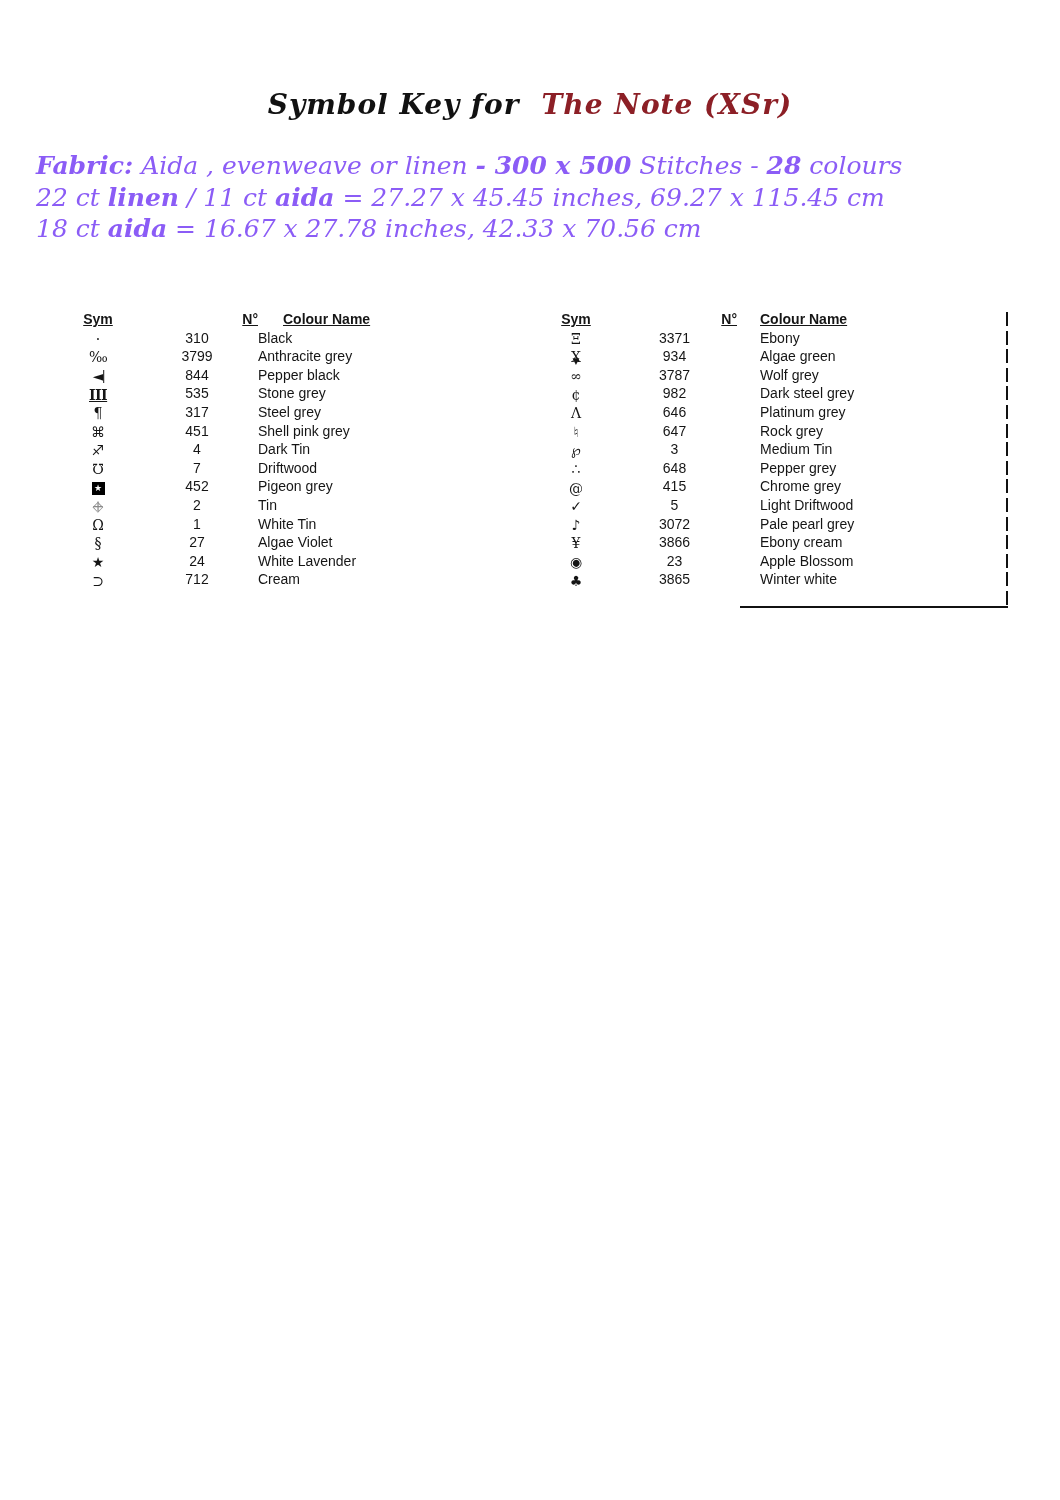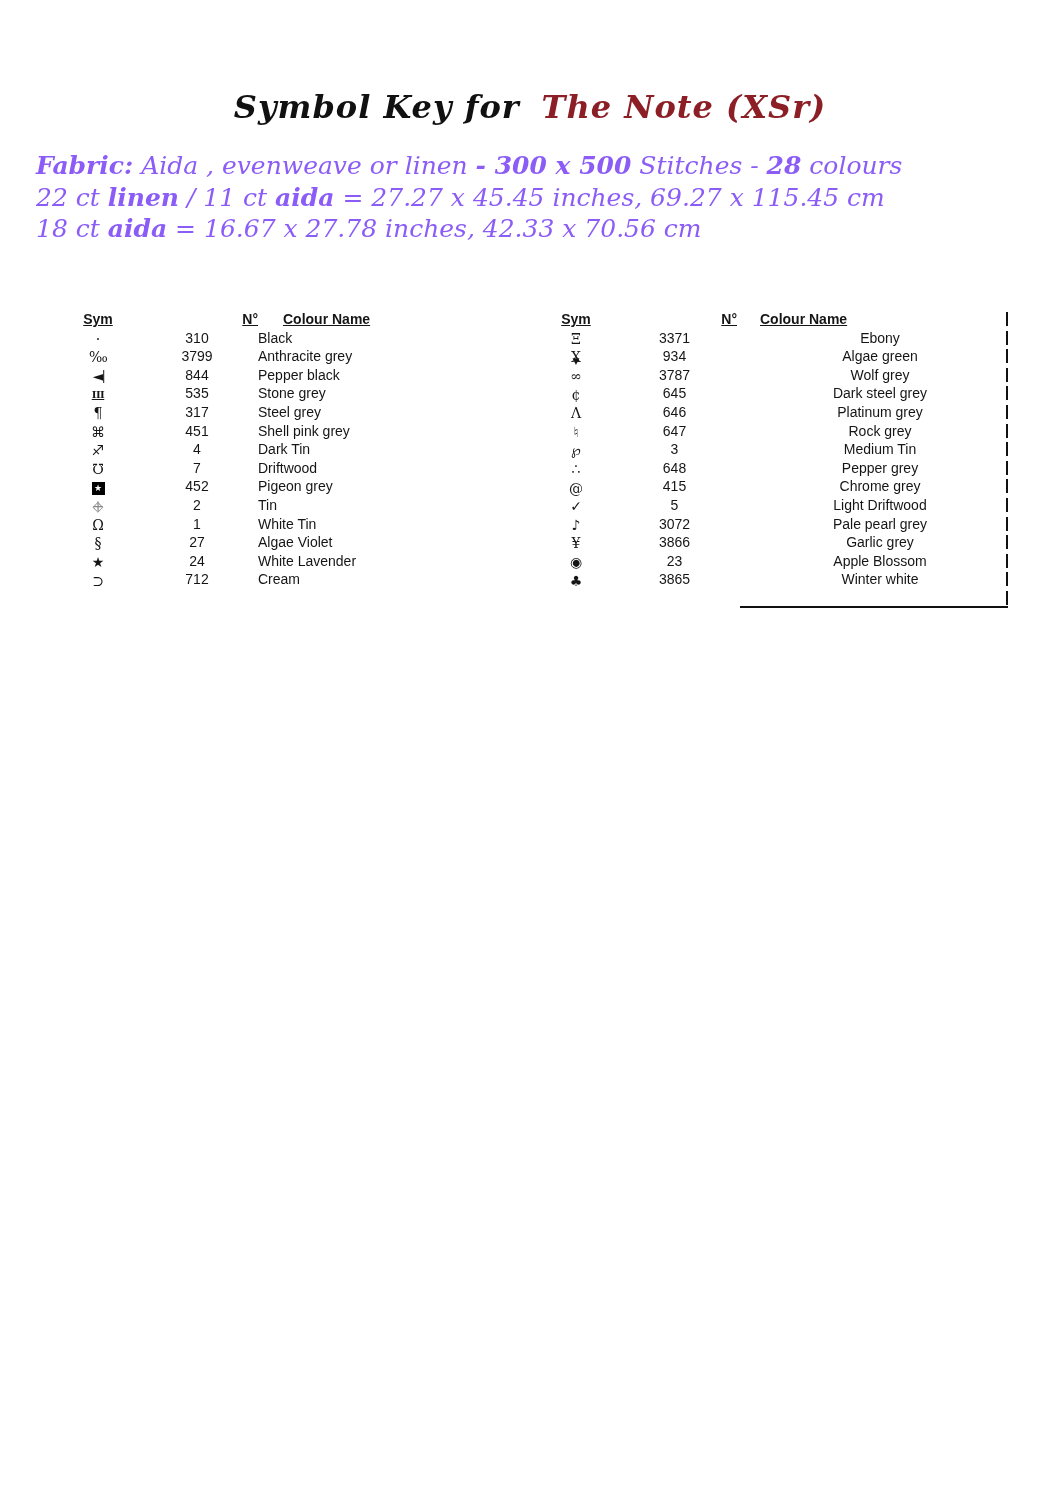--- a/index.html
+++ b/index.html
@@ -12,21 +12,21 @@
     overflow:hidden;
     font-family:"Liberation Sans", sans-serif;
     color:#111;
   }
   
   .title {
     position:absolute; top:88px; left:0; width:100%;
     text-align:center;
     font-family:"DejaVu Serif", serif;
     font-style:italic; font-weight:bold;
-    font-size:32px; letter-spacing:1px;
+    font-size:28px; letter-spacing:1px;
     white-space:nowrap;
   }
   .title .t-red { margin-left:22px; }
   
   .fabric {
     position:absolute; left:36px; top:150px; width:990px;
     font-family:"DejaVu Serif", serif;
     font-style:italic;
     font-size:25px; line-height:31.5px;
     color:#8b5cf6;
@@ -50,40 +50,40 @@
   .key-right .krow, .key-right .khead { grid-template-columns:72px 125px auto; }
   .khead { font-weight:bold; }
   .khead span { text-decoration:underline; }
   .h-sym  { text-align:center; }
   .h-num  { text-align:right; }
   .h-name { padding-left:25px; text-align:left; }
   .key-right .h-name { padding-left:23px; }
   .ksym { text-align:center; }
   .knum { text-align:center; }
   .kname { }
-  .key-right .kname { padding-left:23px;text-align:center; }
+  .key-right .kname { padding-left:23px; }
   .symbox {
     display:inline-block; position:relative;
     width:18px; height:16px; line-height:16px;
     font-family:"DejaVu Serif","DejaVu Sans",serif;
     font-size:14px; text-align:center; vertical-align:middle;
   }
   .symbox .main { position:relative; z-index:2; }
   .symbox .overlay {
     position:absolute; left:0; top:0; width:100%; height:16px;
     line-height:16px; text-align:center; z-index:1;
   }
   .symbox.ob .overlay { font-size:9px; top:4px; }           
   .symbox.or .overlay { text-align:right; padding-right:1px; font-size:13px; } 
   .symbox.oc .overlay { font-size:15px; }                    
   .symbox.inverse .main {
     display:inline-block; width:13px; height:13px; line-height:13.5px;
     background:#000; color:#fff; font-size:9px; vertical-align:middle;
   }
-  .symbox.sm { font-size:10px; letter-spacing:-0.5px; font-weight:bold;text-decoration:underline; }
+  .symbox.sm { font-size:14px; letter-spacing:-0.5px; font-weight:bold;text-decoration:underline; }
   
   .vline {
     position:absolute; left:1006px; top:312px;
     width:2px; height:296px;
     background:repeating-linear-gradient(180deg,#111 0 14px,transparent 14px 18.6px);
   }
   .hline {
     position:absolute; left:740px; top:606px;
     width:268px; height:2px; background:#111;
   }
@@ -200,21 +200,21 @@
           <span class="knum">934</span>
           <span class="kname">Algae green</span>
         </div>
         <div class="krow">
           <span class="ksym"><span class="symbox"><span class="main">∞</span></span></span>
           <span class="knum">3787</span>
           <span class="kname">Wolf grey</span>
         </div>
         <div class="krow">
           <span class="ksym"><span class="symbox"><span class="main">¢</span></span></span>
-          <span class="knum">645</span>
+          <span class="knum">982</span>
           <span class="kname">Dark steel grey</span>
         </div>
         <div class="krow">
           <span class="ksym"><span class="symbox"><span class="main">Λ</span></span></span>
           <span class="knum">646</span>
           <span class="kname">Platinum grey</span>
         </div>
         <div class="krow">
           <span class="ksym"><span class="symbox"><span class="main">♮</span></span></span>
           <span class="knum">647</span>
@@ -241,21 +241,21 @@
           <span class="kname">Light Driftwood</span>
         </div>
         <div class="krow">
           <span class="ksym"><span class="symbox"><span class="main">♪</span></span></span>
           <span class="knum">3072</span>
           <span class="kname">Pale pearl grey</span>
         </div>
         <div class="krow">
           <span class="ksym"><span class="symbox"><span class="main">¥</span></span></span>
           <span class="knum">3866</span>
-          <span class="kname">Garlic grey</span>
+          <span class="kname">Ebony cream</span>
         </div>
         <div class="krow">
           <span class="ksym"><span class="symbox"><span class="main">◉</span></span></span>
           <span class="knum">23</span>
           <span class="kname">Apple Blossom</span>
         </div>
         <div class="krow">
           <span class="ksym"><span class="symbox"><span class="main">♣</span></span></span>
           <span class="knum">3865</span>
           <span class="kname">Winter white</span>

